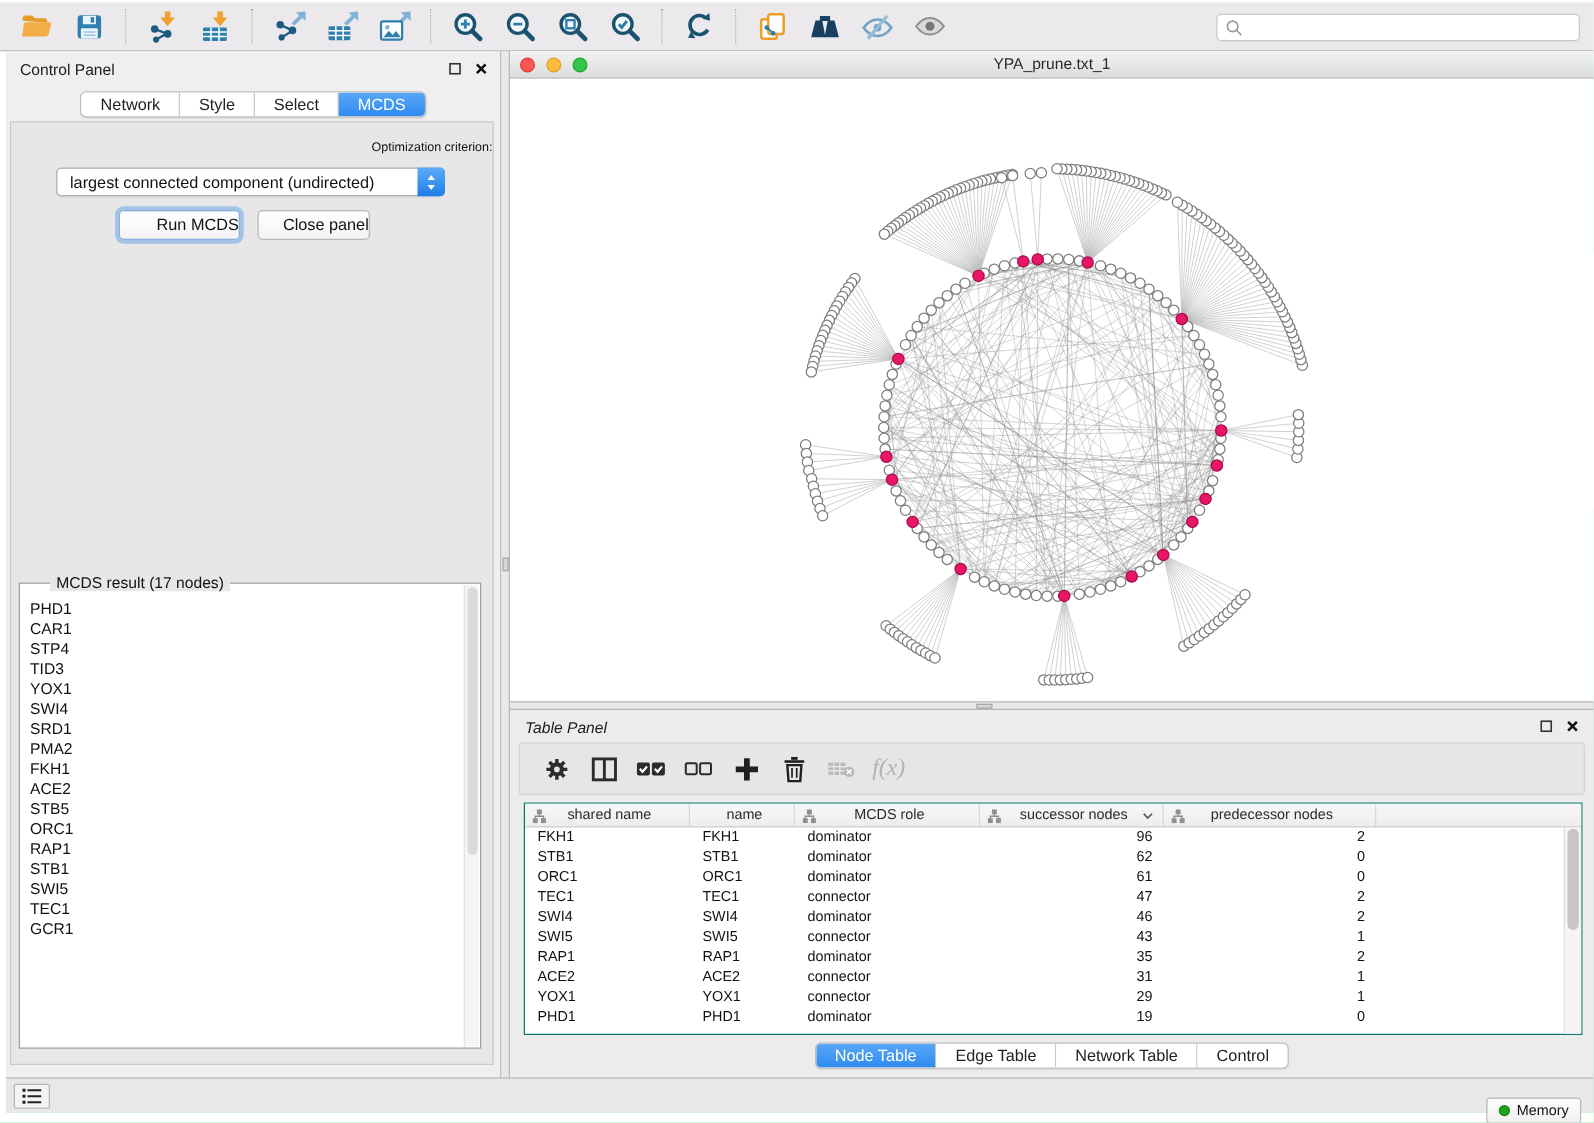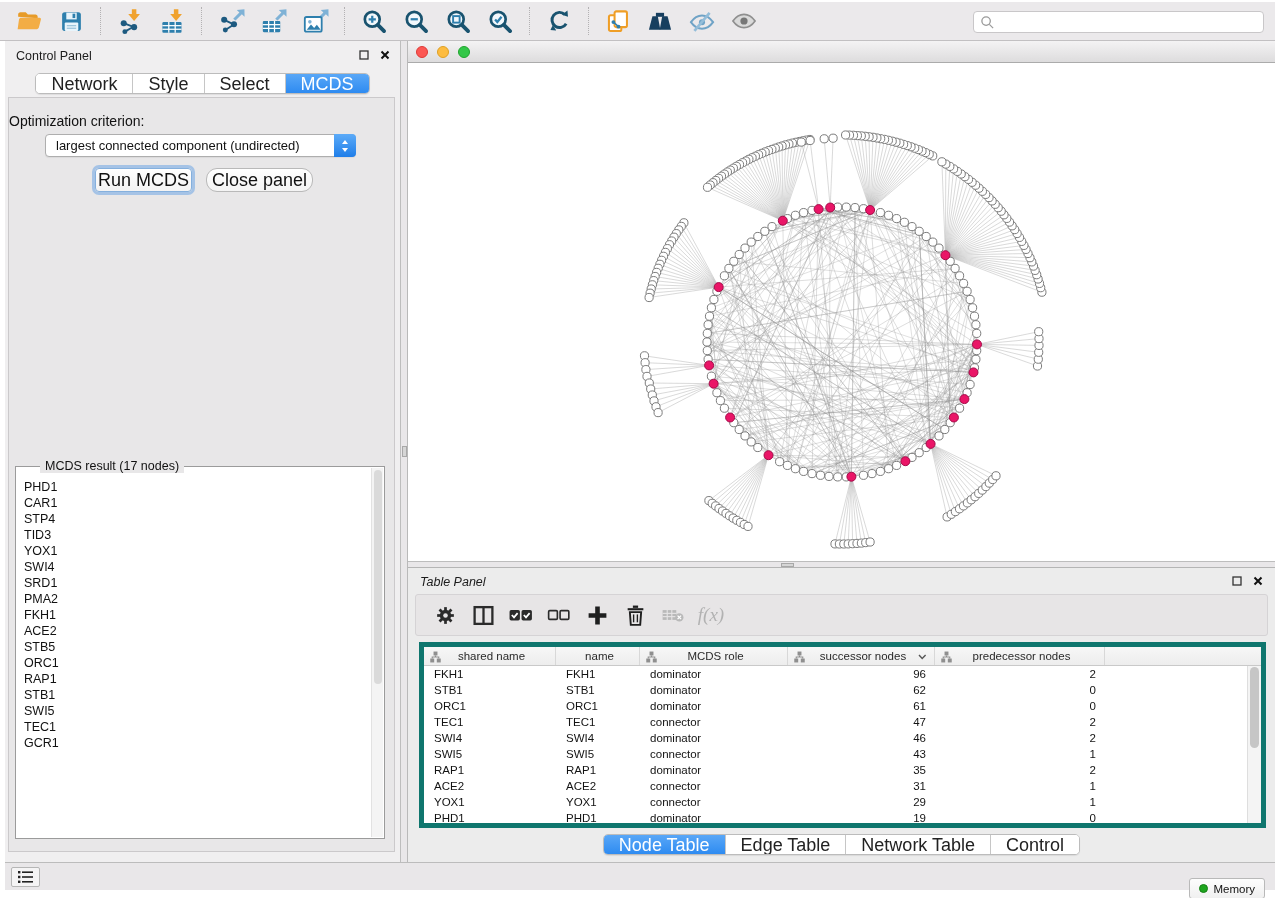--- a/index.html
+++ b/index.html
@@ -15,32 +15,32 @@
     border:1px solid #c9c7c9; border-radius:4px; display:flex; align-items:center; padding-left:6px; }
   .search-field input { border:none; outline:none; flex:1; font-size:12px; background:transparent; height:18px; }
   
   .app { position:absolute; left:5px; top:41px; right:0; bottom:8px; background:#86efac; }
   
   .control-panel { position:absolute; left:0; top:0; width:396px; bottom:28px; background:#f0eff0; border-right:1px solid #bdbdbd; }
   .panel-title { position:absolute; left:11px; top:8px; font-size:12.5px; color:#1c1c1c; }
   .panel-btns { position:absolute; top:9px; right:10px; display:flex; gap:11px; align-items:center; }
   .seg-tabs { position:absolute; top:32px; left:0; right:0; display:flex; justify-content:center; }
   .seg-group { display:flex; border:1px solid #bcbcbc; border-radius:5px; overflow:hidden; background:#fff; height:21px; box-shadow:0 1px 1px rgba(0,0,0,.08); }
-  .seg { font-size:18px; color:#222; line-height:20px; padding:0 15px; border-right:1px solid #c6c6c6; cursor:pointer; background:#fff; }
+  .seg { font-size:13px; color:#222; line-height:20px; padding:0 15px; border-right:1px solid #c6c6c6; cursor:pointer; background:#fff; }
   .seg:last-child { border-right:none; }
   .seg.active { background:linear-gradient(#59a7f7,#2e8bf1); color:#fff; }
   .cp-content { position:absolute; left:3px; right:5px; top:56px; bottom:10px; background:#e8e7e8; border:1px solid #cbc9cb; }
-  .opt-label { position:absolute; top:15px; left:0; right:0; text-align:left; font-size:14px; color:#111; }
+  .opt-label { position:absolute; top:15px; left:0; right:0; text-align:right; font-size:10px; color:#111; }
   .dropdown { position:absolute; left:36px; right:38px; top:36px; height:23px; background:#fff; border:1px solid #aeaeae;
     border-radius:4px; font-size:13px; color:#111; line-height:21px; padding-left:10px; cursor:pointer; box-shadow:0 1px 1px rgba(0,0,0,.06); }
   .dd-cap { position:absolute; right:-1px; top:-1px; width:22px; height:23px; border-radius:0 4px 4px 0;
     background:linear-gradient(#5cabf8,#1f7ee9); display:flex; align-items:center; justify-content:center; }
   .btn-row { position:absolute; top:70px; left:0; right:0; height:24px; }
   .mac-btn { position:absolute; height:24px; background:linear-gradient(#ffffff,#f3f3f3); border:1px solid #b9b9b9;
-    border-radius:4px; font-size:18px; color:#111; text-align:center; line-height:22px; cursor:pointer; }
+    border-radius:4px; font-size:13px; color:#111; text-align:right; line-height:22px; cursor:pointer; }
   .mac-btn.focus { border-color:#85b0dd; box-shadow:0 0 0 3px rgba(110,165,228,.55); }
   .group-box { position:absolute; left:6px; right:9px; top:368px; height:373px; border:1px solid #9b9b9b; background:#fff; }
   .group-legend { position:absolute; top:-8px; left:24px; background:#e8e7e8; padding:0 5px; font-size:12.5px; color:#111; }
   .mcds-list { position:absolute; left:1px; right:13px; top:9px; bottom:1px; background:#fff; overflow:hidden; padding-left:7px; padding-top:3px; }
   .mcds-item { font-size:12.5px; color:#111; line-height:16px; cursor:default; }
   .list-scroll { position:absolute; right:1px; top:1px; bottom:1px; width:12px; background:#f4f4f4; border-left:1px solid #e2e2e2; }
   .list-scroll .thumb { position:absolute; top:2px; left:1.5px; width:8px; height:58%; background:#dadada; border-radius:4px; }
   
   .v-splitter { position:absolute; left:396px; width:7px; top:0; bottom:28px; background:#e9e7e9; border-right:1px solid #b9b9b9; cursor:col-resize; }
   .v-splitter .grip { position:absolute; top:405px; left:0.5px; width:5px; height:11px; background:#d6d6d6; border:1px solid #a8a8a8; }
@@ -53,21 +53,21 @@
   .traffic { position:absolute; top:5px; width:12px; height:12px; border-radius:50%; cursor:pointer; }
   .net-title { position:absolute; left:0; right:0; top:3px; text-align:center; font-size:12.5px; color:#2a2a2a; }
   .net-canvas { position:absolute; left:0; right:0; top:22px; bottom:0; background:#fff; }
   
   .table-panel { position:absolute; left:403px; right:0; top:527px; bottom:28px; background:#ececec; }
   .tp-toolbar { position:absolute; left:7px; right:7px; top:26px; height:42px; background:#e7e5e6;
     border:1px solid #d5d3d5; border-radius:3px; display:flex; align-items:center; padding-left:16px; }
   .tp-icon { width:26px; height:26px; margin-right:12px; display:flex; align-items:center; justify-content:center; cursor:pointer; }
   .tp-icon.disabled { cursor:default; }
   .fx-label { font-family:"Liberation Serif",serif; font-style:italic; font-size:19px; color:#b2b2b2; }
-  .data-table { position:absolute; left:11px; right:9px; top:74px; bottom:34px; background:#fff; border:5px solid #0f766e; }
+  .data-table { position:absolute; left:11px; right:9px; top:74px; bottom:34px; background:#fff; border:1px solid #0f766e; }
   .thead { display:grid; grid-template-columns:132px 84px 148px 147px 170px 1fr; height:19px;
     background:linear-gradient(#f7f7f7,#ededed); border-bottom:1px solid #c9c9c9; }
   .th { position:relative; display:flex; align-items:center; font-size:11.5px; color:#2a2a2a;
     border-right:1px solid #d8d8d8; cursor:pointer; }
   .th:last-child { border-right:none; cursor:default; }
   .th .lbl { flex:1; text-align:center; padding:0 14px 0 18px; white-space:nowrap; }
   .th .tree { position:absolute; left:6px; top:4px; }
   .tbody { position:absolute; left:0; right:14px; top:19px; bottom:0; overflow:hidden; }
   .tr { display:grid; grid-template-columns:132px 84px 148px 147px 170px 1fr; height:16px; cursor:default; }
   .td { font-size:11.5px; color:#131313; line-height:16px; padding-left:10px; white-space:nowrap; overflow:hidden; }
@@ -259,21 +259,21 @@
         <div class="dropdown">
           <span>largest connected component (undirected)</span>
           <span class="dd-cap">
               <svg width="8" height="14" viewBox="0 0 8 14">
                 <path d="M4 1l3 4H1zM4 13L1 9h6z" fill="#fff"></path>
               </svg>
             </span>
         </div>
         <div class="btn-row">
           <div class="mac-btn focus" style="left:86px; width:97px;">Run MCDS</div>
-          <div class="mac-btn" style="left:197px; width:107px;border-radius:11px;">Close panel</div>
+          <div class="mac-btn" style="left:197px; width:90px;">Close panel</div>
         </div>
         <div class="group-box">
           <div class="group-legend">MCDS result (17 nodes)</div>
           <div class="mcds-list">
             <div class="mcds-item">PHD1</div>
             <div class="mcds-item">CAR1</div>
             <div class="mcds-item">STP4</div>
             <div class="mcds-item">TID3</div>
             <div class="mcds-item">YOX1</div>
             <div class="mcds-item">SWI4</div>
@@ -298,20 +298,21 @@
 
     <div class="v-splitter">
         <div class="grip"></div>
       </div>
 
     <div class="net-frame">
       <div class="net-titlebar">
         <span class="traffic" style="left:8px; background:#fc5753; border:1px solid #de3a36;"></span>
         <span class="traffic" style="left:29px; background:#fdbc40; border:1px solid #dfa023;"></span>
         <span class="traffic" style="left:50px; background:#33c748; border:1px solid #1fa42e;"></span>
+        <div class="net-title">YPA_prune.txt_1</div>
       </div>
       <div class="net-canvas">
         <svg id="net-svg" width="867" height="498" viewBox="408 63 867 498">
             <line x1="782.8" y1="220.7" x2="809.9" y2="139.5" stroke="#b5b5b5" stroke-width="0.6" opacity="0.85"></line>
             <line x1="782.8" y1="220.7" x2="806.4" y2="140.1" stroke="#b5b5b5" stroke-width="0.6" opacity="0.85"></line>
             <line x1="782.8" y1="220.7" x2="802.9" y2="140.8" stroke="#b5b5b5" stroke-width="0.6" opacity="0.85"></line>
             <line x1="782.8" y1="220.7" x2="799.4" y2="141.5" stroke="#b5b5b5" stroke-width="0.6" opacity="0.85"></line>
             <line x1="782.8" y1="220.7" x2="795.9" y2="142.3" stroke="#b5b5b5" stroke-width="0.6" opacity="0.85"></line>
             <line x1="782.8" y1="220.7" x2="792.4" y2="143.1" stroke="#b5b5b5" stroke-width="0.6" opacity="0.85"></line>
             <line x1="782.8" y1="220.7" x2="788.9" y2="144.0" stroke="#b5b5b5" stroke-width="0.6" opacity="0.85"></line>

